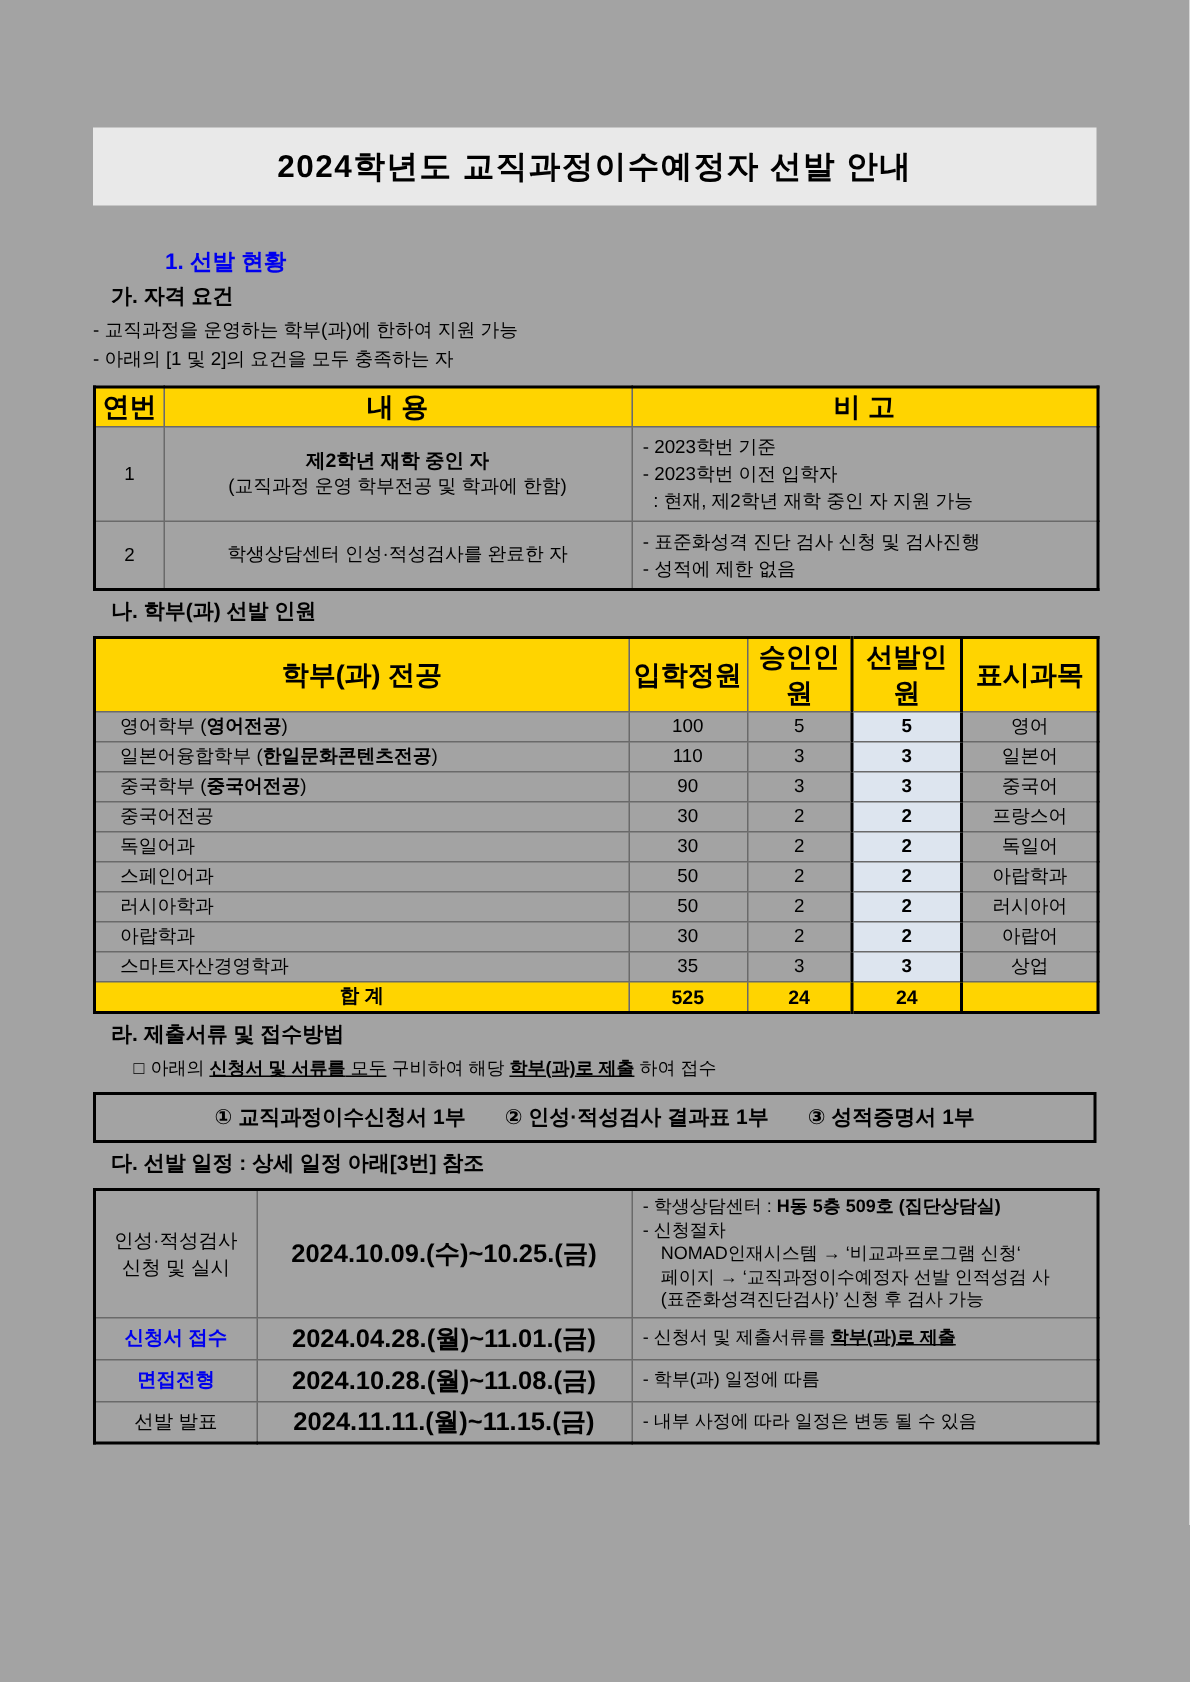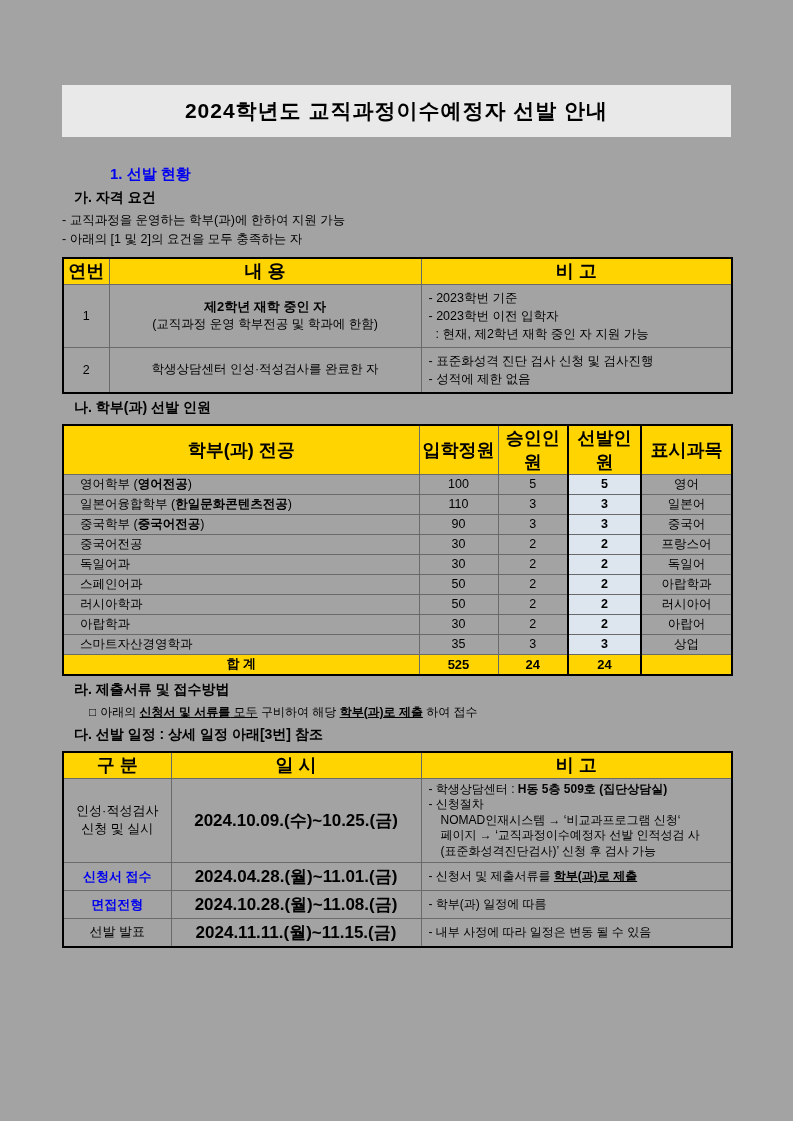--- a/index.html
+++ b/index.html
@@ -205,35 +205,35 @@
         <td class="sel-col">24</td>
         <td></td>
       </tr>
     </tbody>
       </table>
 
     <div class="sub-heading">라. 제출서류 및 접수방법</div>
     <div class="check-line">
       <span class="check-box-glyph">□</span><span>아래의 </span><span class="bold-underline">신청서 및 서류를</span><span class="underline"> 모두</span><span> 구비하여 해당 </span><span class="bold-underline">학부(과)로 제출</span><span> 하여 접수</span>
     </div>
+    <div class="docs-box">
+      <span>① 교직과정이수신청서 1부</span>
+      <span>② 인성·적성검사 결과표 1부</span>
+      <span>③ 성적증명서 1부</span>
+    </div>
 
     <div class="sub-heading">다. 선발 일정 : 상세 일정 아래[3번] 참조</div>
 
     <table class="sched-table">
       <colgroup>
         <col style="width:108px">
           <col style="width:250px">
           <col style="width:311px">
       </colgroup>
       <tbody>
-          <tr>
-        <th>구 분</th>
-        <th>일 시</th>
-        <th>비 고</th>
-      </tr>
       <tr class="sr1">
         <td class="cat">
           <div>인성·적성검사</div>
           <div>신청 및 실시</div>
         </td>
         <td class="date">2024.10.09.(수)~10.25.(금)</td>
         <td class="note">
           <div><span>- 학생상담센터 : </span><span class="bold">H동 5층 509호 (집단상담실)</span></div>
           <div>- 신청절차</div>
           <div class="note-indent">NOMAD인재시스템 → ‘비교과프로그램 신청‘</div>

